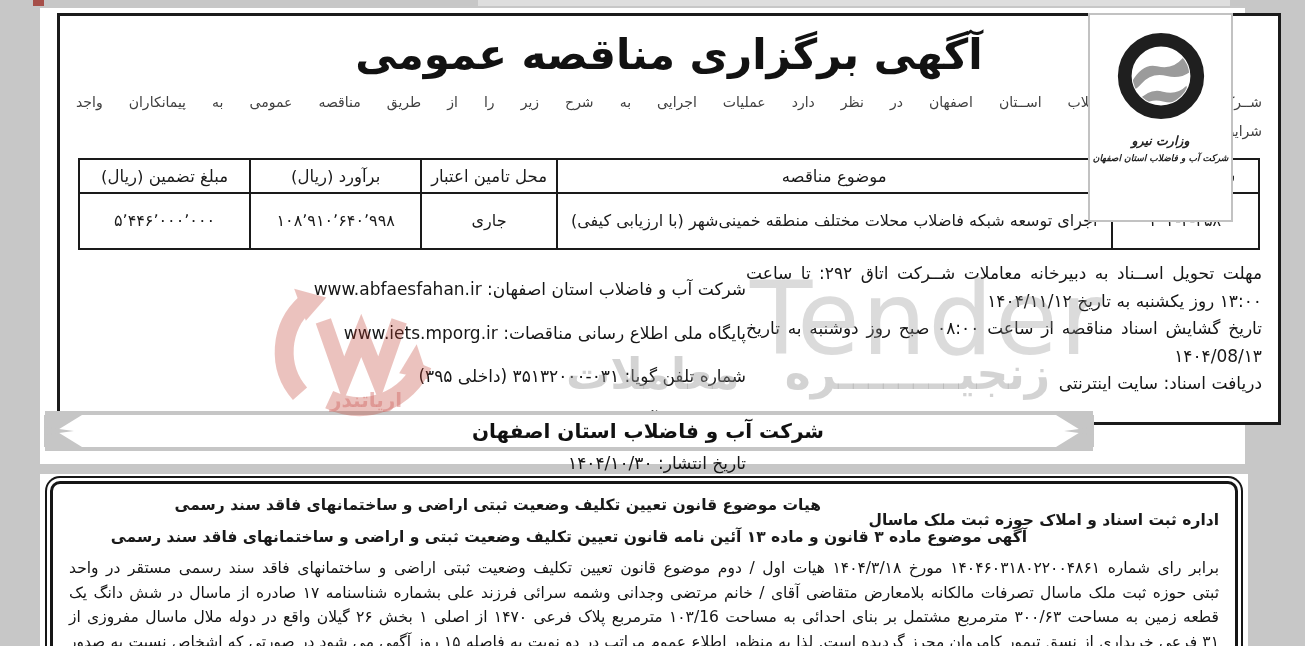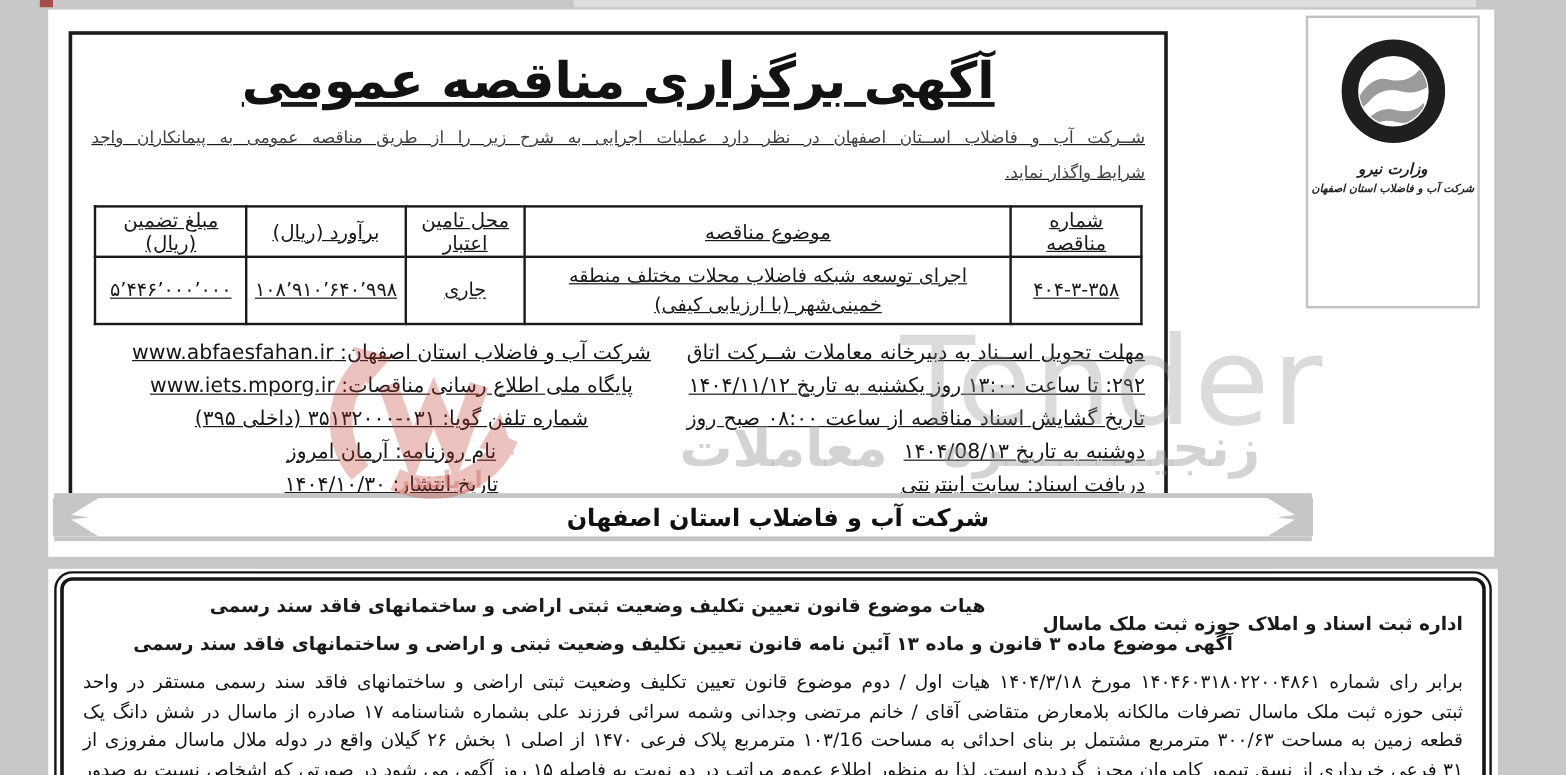--- a/index.html
+++ b/index.html
@@ -4,48 +4,48 @@
 <style>
   html,body{margin:0;padding:0;}
   body{width:1305px;height:646px;overflow:hidden;background:#c7c7c7;font-family:"DejaVu Sans",sans-serif;}
   .page{position:relative;width:1305px;height:646px;background:#c7c7c7;overflow:hidden;direction:rtl;color:#1a1a1a;}
 
   .top-strip{position:absolute;left:478px;top:0;width:752px;height:6px;background:#dedede;}
   .corner-mark{position:absolute;left:33px;top:0;width:11px;height:6px;background:#a03a33;opacity:.85;}
 
   
   .sheet-top{position:absolute;left:40px;top:8px;width:1205px;height:456px;background:#fff;}
-  .ad-box{position:absolute;left:17px;top:18px;width:916px;height:412px;border:3px solid #1b1b1b;background:#fff;box-sizing:border-box;padding:0 14px;text-decoration:underline;}
+  .ad-box{position:absolute;left:17px;top:5px;width:1224px;height:412px;border:3px solid #1b1b1b;background:#fff;box-sizing:border-box;padding:0 14px;}
   .ad-title{margin:14px 0 0;text-align:center;font-size:42px;font-weight:bold;line-height:50px;color:#121212;}
   .ad-intro{margin:8px 2px 0;font-size:14px;line-height:29px;color:#404040;}
   .ad-intro .l1{text-align:justify;text-align-last:justify;}
   .ad-intro .l2{}
 
   table.tender-table{width:calc(100% - 8px);margin:12px 4px 0;border-collapse:collapse;direction:rtl;}
   .tender-table th,.tender-table td{border:2.5px solid #1a1a1a;text-align:center;vertical-align:middle;padding:1px 6px;}
   .tender-table th{font-size:16.5px;font-weight:normal;height:30px;border-radius:17px;}
   .tender-table td{font-size:16px;height:52px;line-height:24px;}
   .c-number{font-size:15.5px;}
 
   .details{display:flex;direction:rtl;margin:10px 2px 0;font-size:17px;line-height:27.5px;color:#161616;}
   .d-right{width:43.5%;}
   .d-right p{margin:0;text-align:justify;}
   .d-left{width:56.5%;padding-left:4px;box-sizing:border-box;}
-  .d-left div{text-align:center;}
+  .d-left div{text-align:right;margin-top:16px;}
 
   .footer-bar{position:absolute;left:5px;top:403px;width:1048px;height:40px;background:#fff;
     border-top:4px solid #c6c6c6;border-bottom:4px solid #c6c6c6;box-sizing:border-box;
     display:flex;align-items:center;justify-content:center;z-index:6;}
   .footer-text{font-size:20px;font-weight:bold;white-space:nowrap;position:relative;right:-79px;color:#111;}
   .bar-arrow{position:absolute;top:0;height:32px;width:44px;}
   .bar-arrow.left{left:-1px;}
   .bar-arrow.right{right:-1px;transform:scaleX(-1);}
 
   
-  .logo-box{position:absolute;left:1048px;top:5px;width:145px;height:244px;background:#fff;border:2px solid #c2c2c2;box-sizing:border-box;text-align:center;padding-top:8px;}
+  .logo-box{position:absolute;left:1048px;top:5px;width:145px;height:209px;background:#fff;border:2px solid #c2c2c2;box-sizing:border-box;text-align:center;padding-top:8px;}
   .logo-svg{width:98px;height:98px;display:block;margin:4px auto 0;}
   .logo-ministry{font-size:12.5px;font-weight:bold;font-style:italic;margin-top:8px;color:#222;}
   .logo-company{font-size:9px;font-weight:bold;font-style:italic;margin-top:5px;white-space:nowrap;letter-spacing:-0.3px;color:#222;}
 
   
   .sheet-bottom{position:absolute;left:40px;top:474px;width:1208px;height:172px;background:#fff;}
   .reg-box{position:absolute;left:10px;top:7px;width:1188px;height:210px;background:#fff;box-sizing:border-box;
     border:3px solid #161616;border-radius:10px 10px 0 0;box-shadow:0 0 0 3px #fff,0 0 0 5px #161616;
     padding:8px 16px 0;}
   .reg-header{position:relative;font-weight:bold;font-size:15.5px;line-height:26px;height:26px;}

